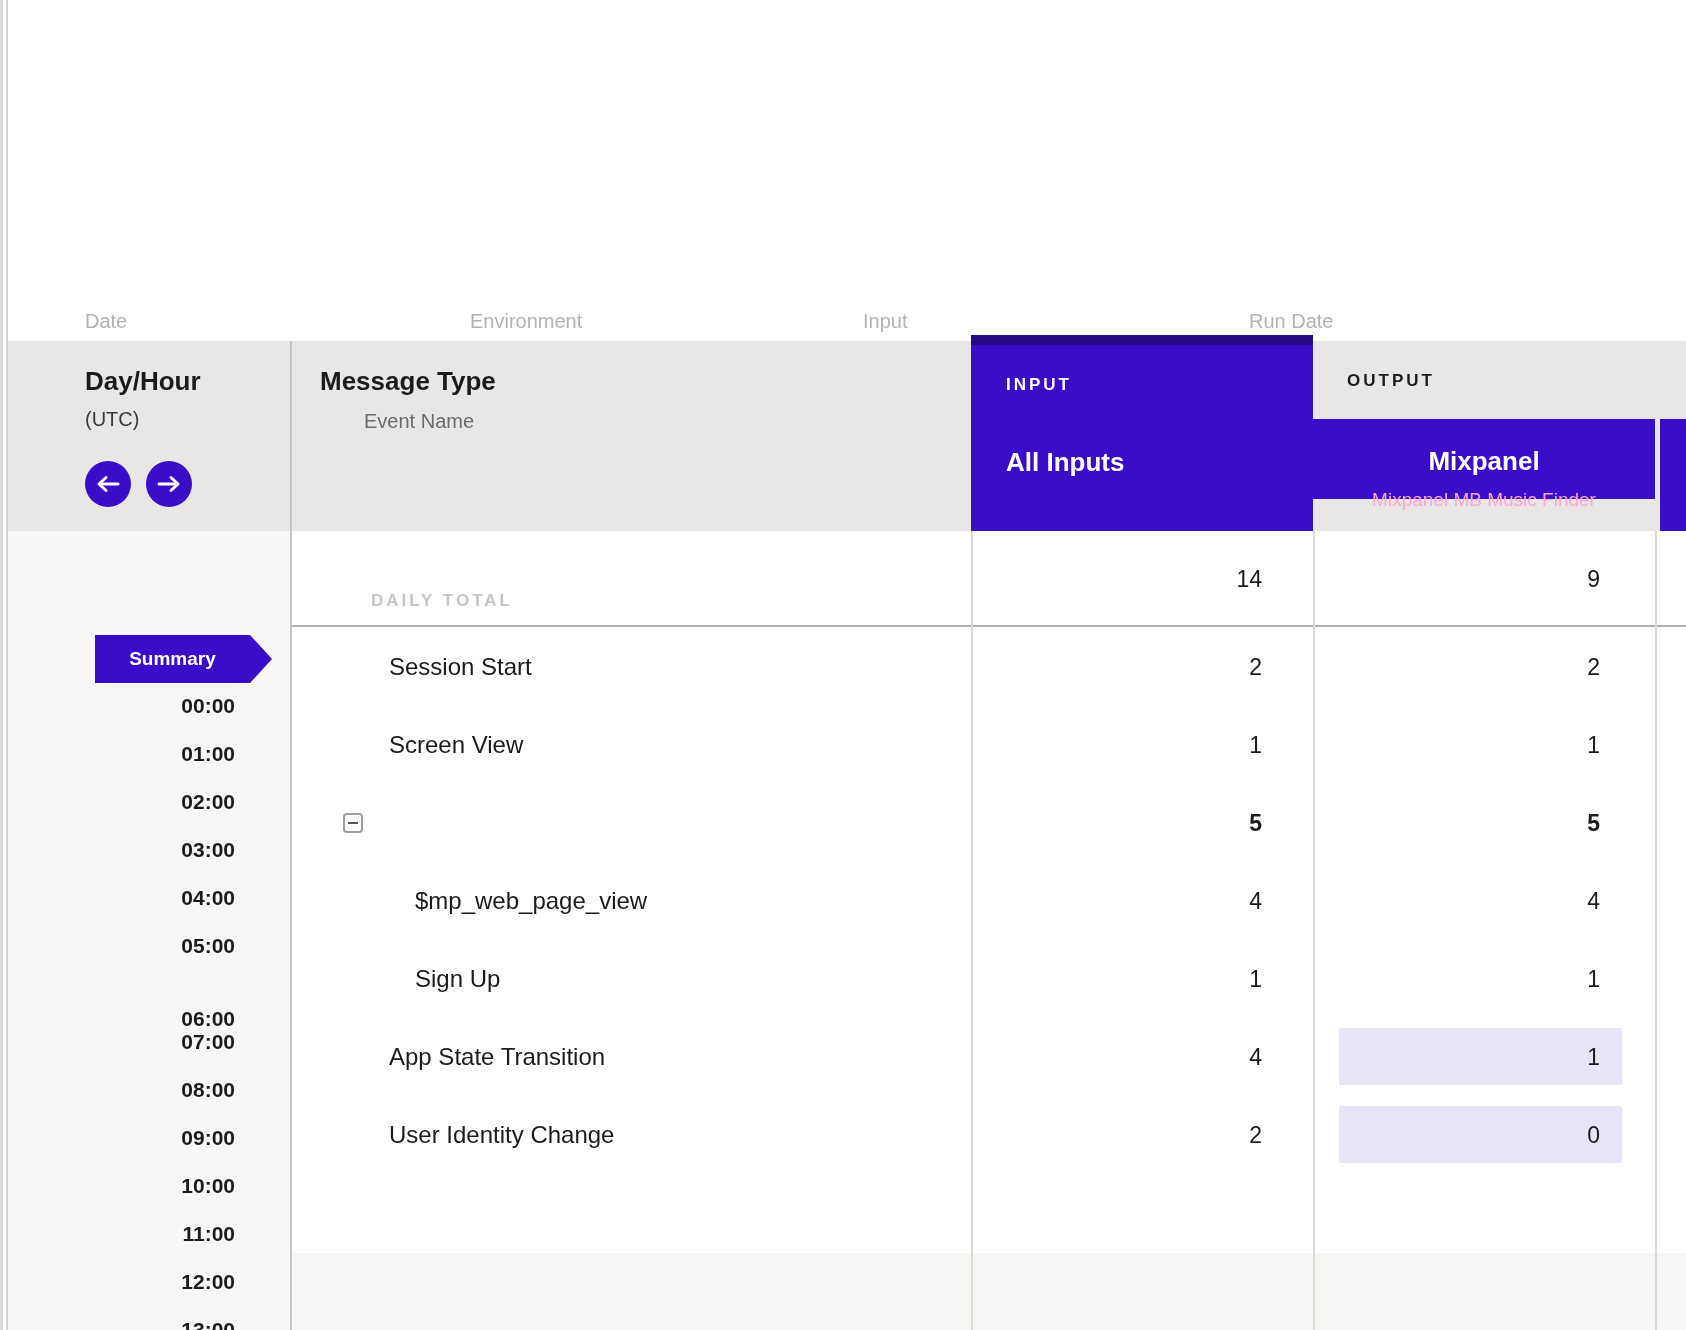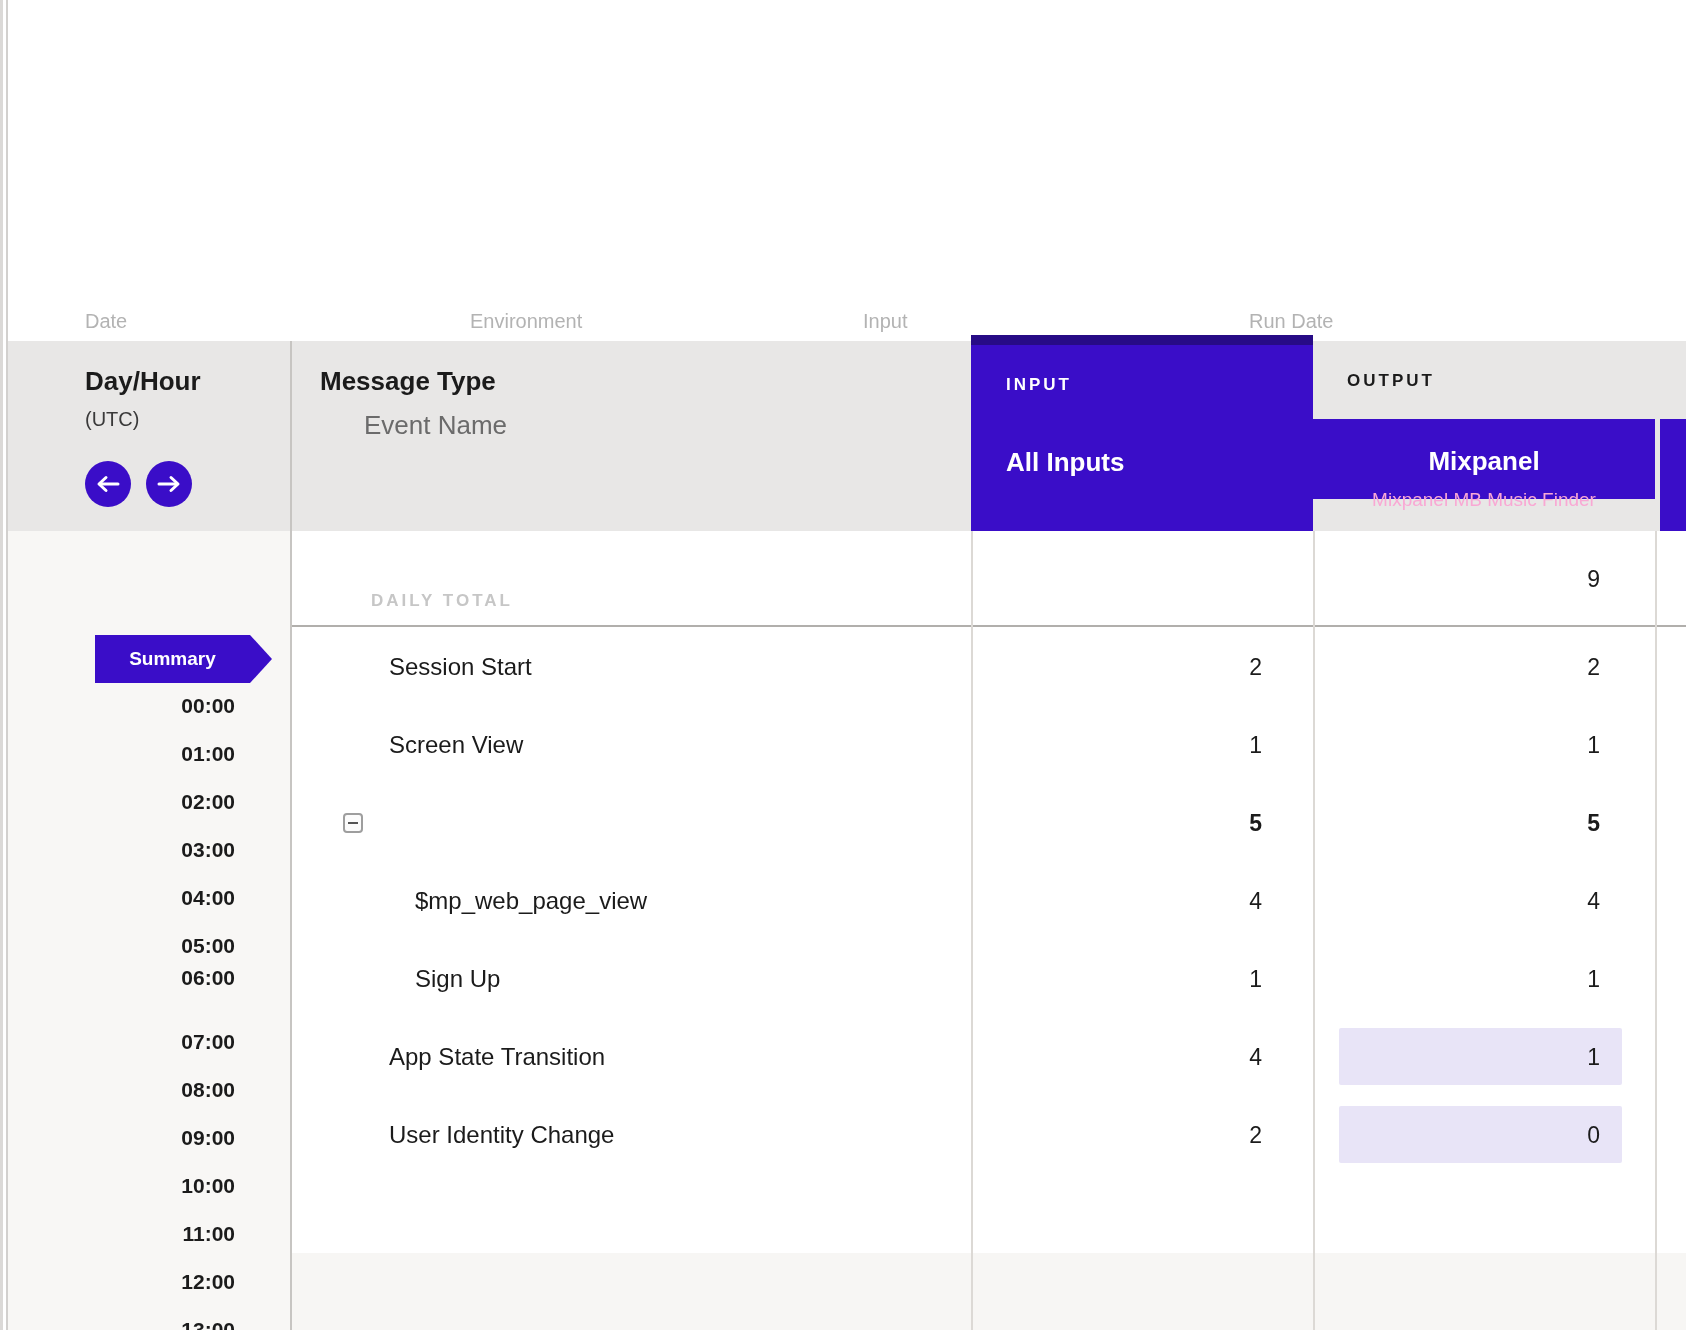--- a/index.html
+++ b/index.html
@@ -44,21 +44,21 @@
   .rundate-value{position:absolute;left:1249px;top:214px;height:69px;display:flex;align-items:center;
     font-size:26px;font-weight:700;}
 
   
   .grid-head{position:absolute;left:0;top:341px;width:1686px;height:190px;background:var(--header-gray);}
   .dayhour-title{position:absolute;left:85px;top:366px;font-size:26px;font-weight:700;}
   .dayhour-sub{position:absolute;left:85px;top:408px;font-size:20px;color:#3A3A3A;}
   .nav-btn{position:absolute;top:461px;width:46px;height:46px;border-radius:50%;background:var(--purple);
     border:none;display:flex;align-items:center;justify-content:center;cursor:pointer;padding:0;}
   .msgtype-title{position:absolute;left:320px;top:366px;font-size:26px;font-weight:700;}
-  .msgtype-sub{position:absolute;left:364px;top:410px;font-size:26px;color:#6B6B6B;}
+  .msgtype-sub{position:absolute;left:364px;top:410px;font-size:20px;color:#6B6B6B;}
 
   .input-block{position:absolute;left:971px;top:335px;width:342px;height:196px;background:var(--purple);cursor:pointer;}
   .input-block .topbar-dark{position:absolute;left:0;top:0;width:100%;height:10px;background:var(--purple-dark);}
   .input-block .group-label{position:absolute;left:35px;top:40px;font-size:17px;font-weight:700;
     letter-spacing:3px;color:#fff;}
   .input-block .col-name{position:absolute;left:35px;top:112px;font-size:26px;font-weight:700;color:#fff;}
 
   .output-label{position:absolute;left:1347px;top:371px;font-size:17px;font-weight:700;letter-spacing:3px;color:var(--text-dark);}
   .mixpanel-block{position:absolute;left:1313px;top:419px;width:342px;height:80px;background:var(--purple);
     text-align:center;cursor:pointer;}
@@ -187,32 +187,33 @@
   <div class="rail-bg"></div>
   <div class="summary-badge">Summary</div>
   <div class="summary-tip"></div>
   <div id="hours">
       <div class="hour" style="top: 163px;">00:00</div>
       <div class="hour" style="top: 211px;">01:00</div>
       <div class="hour" style="top: 259px;">02:00</div>
       <div class="hour" style="top: 307px;">03:00</div>
       <div class="hour" style="top: 355px;">04:00</div>
       <div class="hour" style="top: 403px;">05:00</div>
-      <div class="hour" style="top: 435px;">06:00</div>
+      <div class="hour" style="top: 476px;">06:00</div>
       <div class="hour" style="top: 499px;">07:00</div>
       <div class="hour" style="top: 547px;">08:00</div>
       <div class="hour" style="top: 595px;">09:00</div>
       <div class="hour" style="top: 643px;">10:00</div>
       <div class="hour" style="top: 691px;">11:00</div>
       <div class="hour" style="top: 739px;">12:00</div>
       <div class="hour" style="top: 787px;">13:00</div>
     </div>
 
   <div class="daily-total-row">
     <div class="daily-total-label">DAILY TOTAL</div>
+    <div class="cell-in">14</div>
     <div class="cell-out">9</div>
   </div>
   <div class="total-sep"></div>
 
   <div id="rows">
       <div class="row">
         <span class="label" style="left: 389px;">Session Start</span>
         <div class="cell-in">2</div>
         <div class="cell-out">2</div>
       </div>

